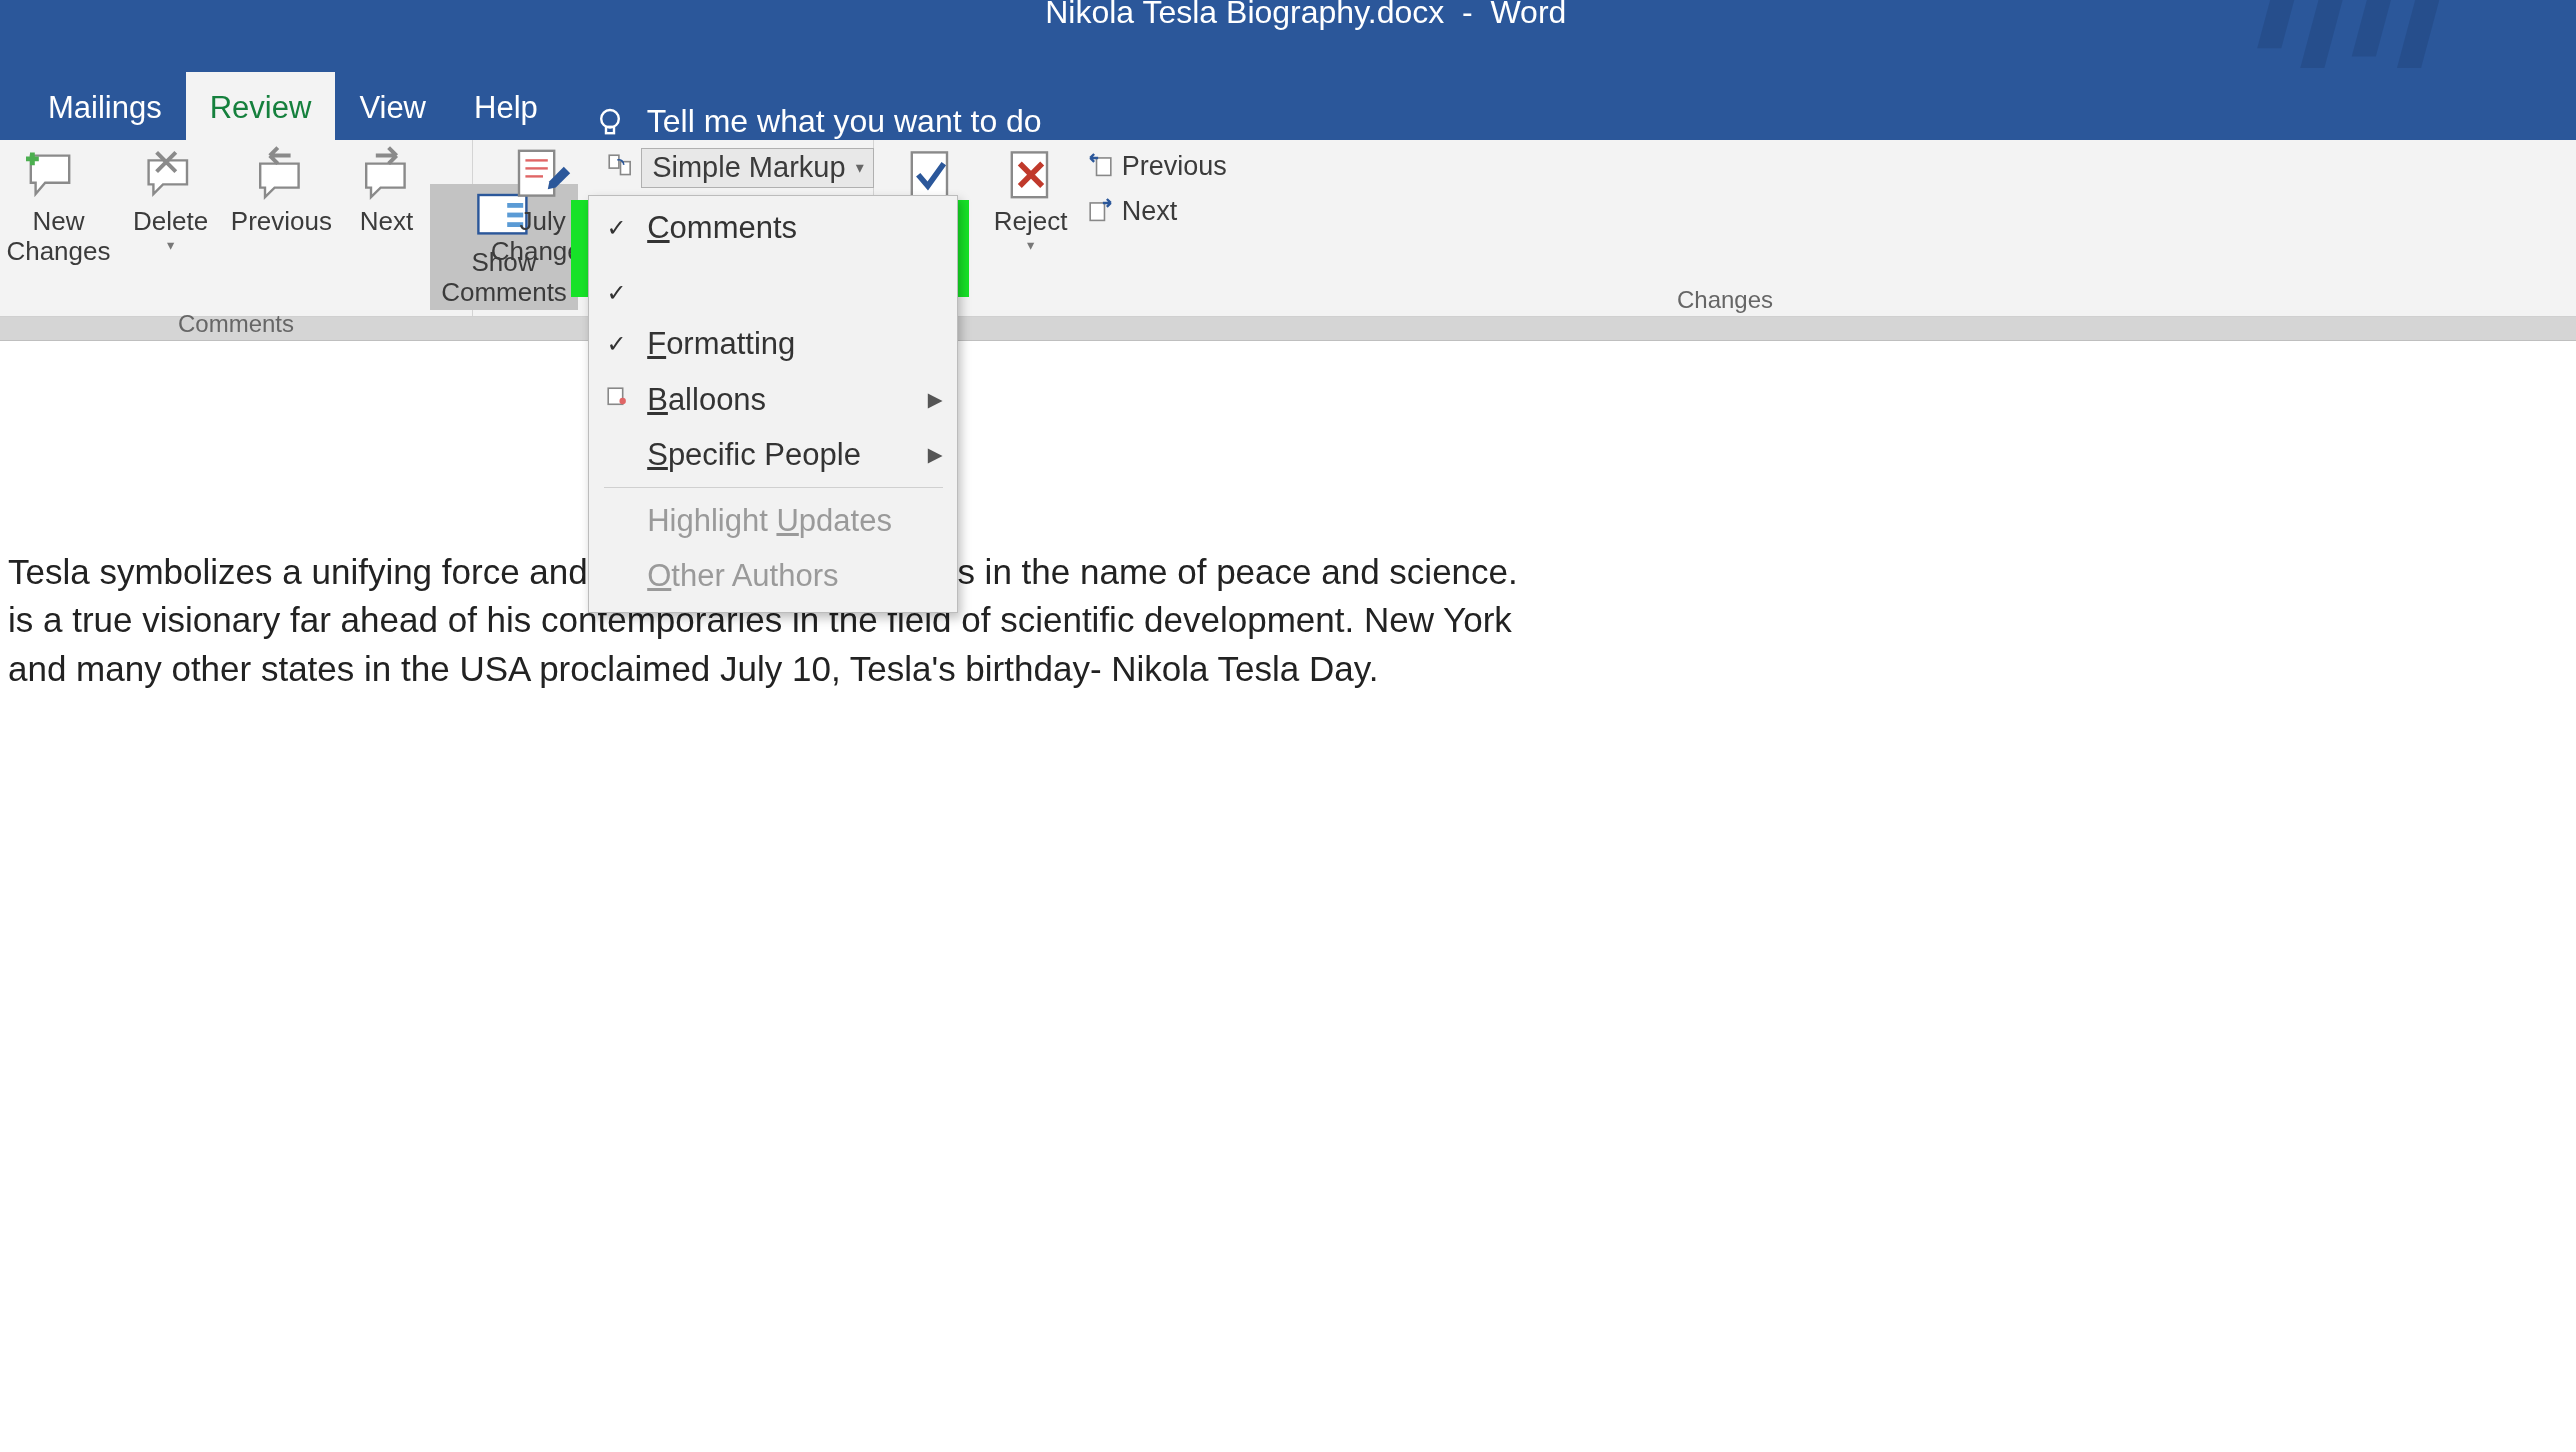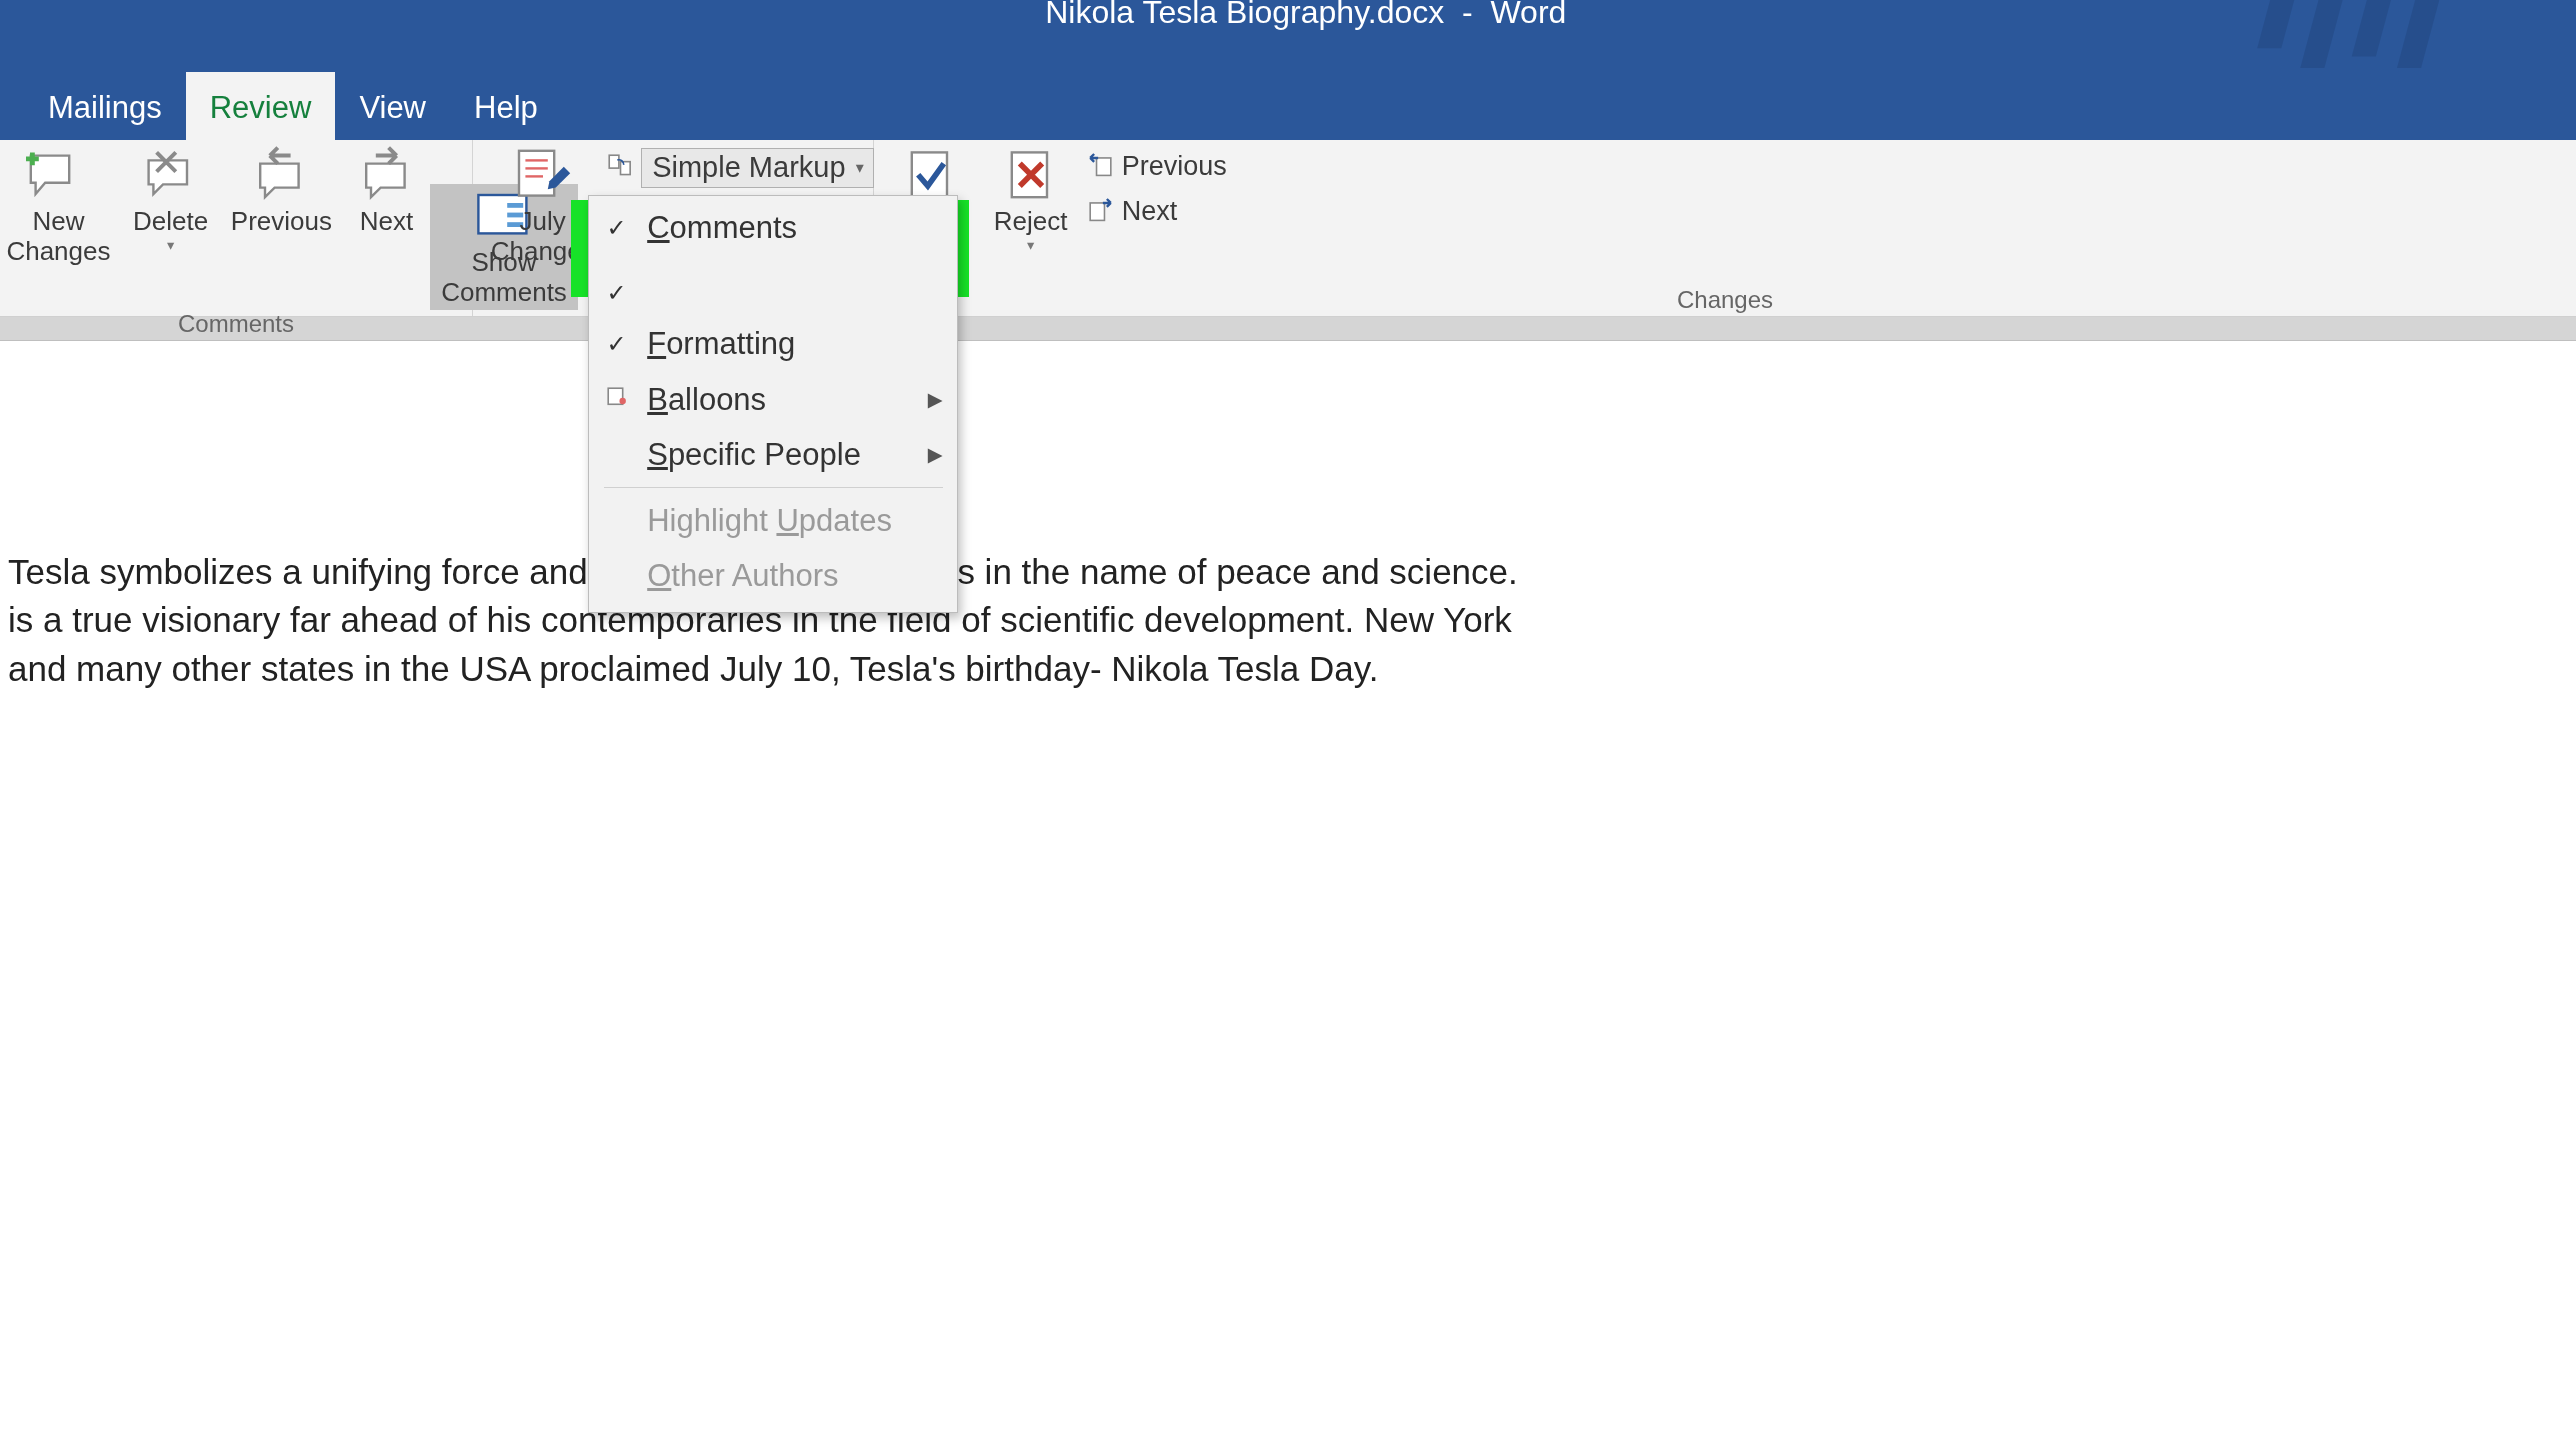--- a/index.html
+++ b/index.html
@@ -181,20 +181,29 @@
         </g>
       </svg>
   </div>
 </div>
 
 <div class="tab-strip">
   <div class="tab">Mailings</div>
   <div class="tab active">Review</div>
   <div class="tab">View</div>
   <div class="tab">Help</div>
+  <div class="tellme">
+    <span class="bulb">
+      <svg viewBox="0 0 40 40">
+          <circle cx="20" cy="16" r="11" fill="none" stroke="#fff" stroke-width="3"></circle>
+          <rect x="15" y="26" width="10" height="8" fill="none" stroke="#fff" stroke-width="3"></rect>
+        </svg>
+    </span>
+    <span>Tell me what you want to do</span>
+  </div>
 </div>
 
 <div class="ribbon">
 
   <div class="ribbon-group" style="width:473px">
     <div class="group-content">
       <div class="ribbon-btn" style="margin-left:-11.3px">
         <span class="icon-slot">
           <svg viewBox="0 0 80 72">
               <path d="M6 12 h48 v34 h-30 l-12 14 v-14 h-6 z" fill="#fff" stroke="#8a8a8a" stroke-width="3"></path>

